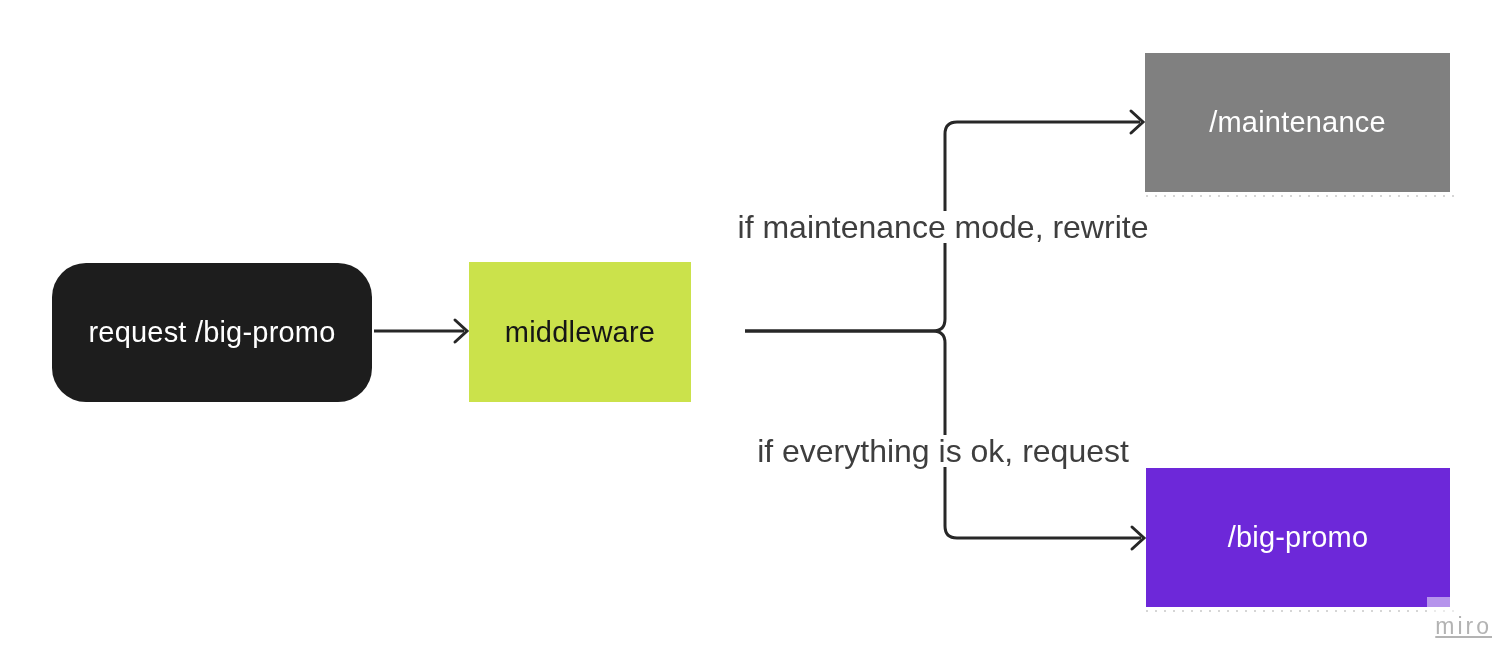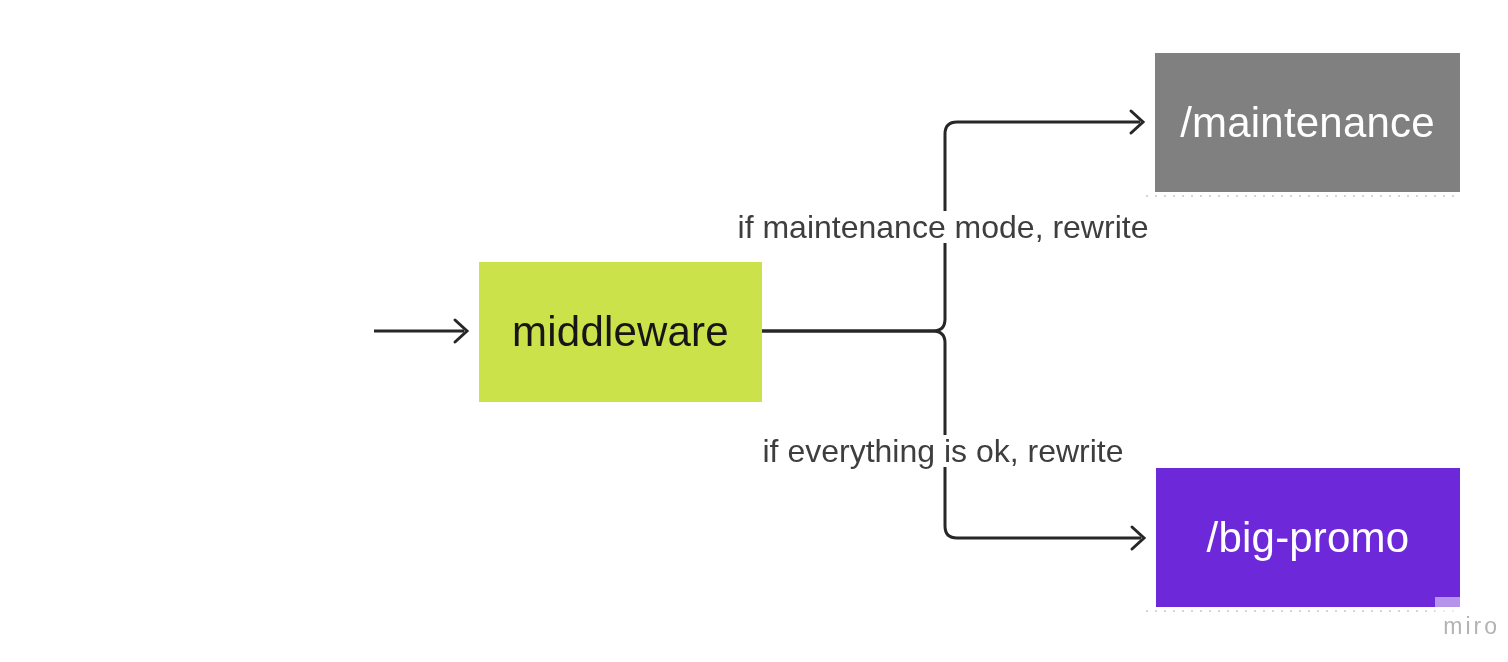--- a/index.html
+++ b/index.html
@@ -37,38 +37,37 @@
   .dotted-shadow {
     stroke: #d6d6d6;
     stroke-width: 2;
     stroke-dasharray: 2 7;
   }
   .node {
     position: absolute;
     display: flex;
     align-items: center;
     justify-content: center;
-    font-size: 42px;
+    font-size: 29px;
     letter-spacing: 0.2px;
     text-align: center;
-    margin-left: 10px;
   }
   .node-request {
     left: 52px;
     top: 263px;
     width: 320px;
     height: 139px;
     background: #1d1d1d;
     color: #ffffff;
     border-radius: 34px;
   }
   .node-middleware {
     left: 469px;
     top: 262px;
-    width: 283px;
+    width: 222px;
     height: 140px;
     background: #cbe24b;
     color: #161616;
   }
   .node-maintenance {
     left: 1145px;
     top: 53px;
     width: 305px;
     height: 139px;
     background: #808080;
@@ -95,28 +94,29 @@
   .edge-label-maintenance {
     left: 943px;
     top: 211px;
   }
   .edge-label-continue {
     left: 943px;
     top: 435px;
   }
   .watermark {
     position: absolute;
-    right: 0;
+    right: 8px;
     bottom: 22px;
     padding: 18px 8px 2px 8px;
     background: rgba(255, 255, 255, 0.5);
     font-size: 23px;
     line-height: 23px;
     color: #b3b3b3;
     letter-spacing: 3px;
+    text-decoration: underline;
   }
 </style>
 </head>
 <body>
 
 <div class="canvas">
 
   <svg class="connector-layer" width="1508" height="662" viewBox="0 0 1508 662" xmlns="http://www.w3.org/2000/svg">
 
     <line class="dotted-shadow" x1="1146" y1="196" x2="1459" y2="196"></line>
@@ -125,32 +125,35 @@
     <path class="edge-path" d="M 374 331 H 464"></path>
     <path class="arrowhead-path" d="M 455 320 L 467 331 L 455 342"></path>
 
     <path class="edge-path" d="M 745 331 H 933 Q 945 331 945 319 V 134 Q 945 122 957 122 H 1140"></path>
     <path class="arrowhead-path" d="M 1131 111 L 1143 122 L 1131 133"></path>
 
     <path class="edge-path" d="M 745 331 H 933 Q 945 331 945 343 V 526 Q 945 538 957 538 H 1141"></path>
     <path class="arrowhead-path" d="M 1132 527 L 1144 538 L 1132 549"></path>
   </svg>
 
+  <div class="node node-request">
+    <span>request /big-promo</span>
+  </div>
 
   <div class="node node-middleware">
     <span>middleware</span>
   </div>
 
   <div class="node node-maintenance">
     <span>/maintenance</span>
   </div>
 
   <div class="node node-bigpromo">
     <span>/big-promo</span>
   </div>
 
   <div class="edge-label edge-label-maintenance">if maintenance mode, rewrite</div>
 
-  <div class="edge-label edge-label-continue">if everything is ok, rewrite</div>
+  <div class="edge-label edge-label-continue">if everything is ok, request</div>
 
   <div class="watermark">miro</div>
 
 </div>
 
 </body></html>

